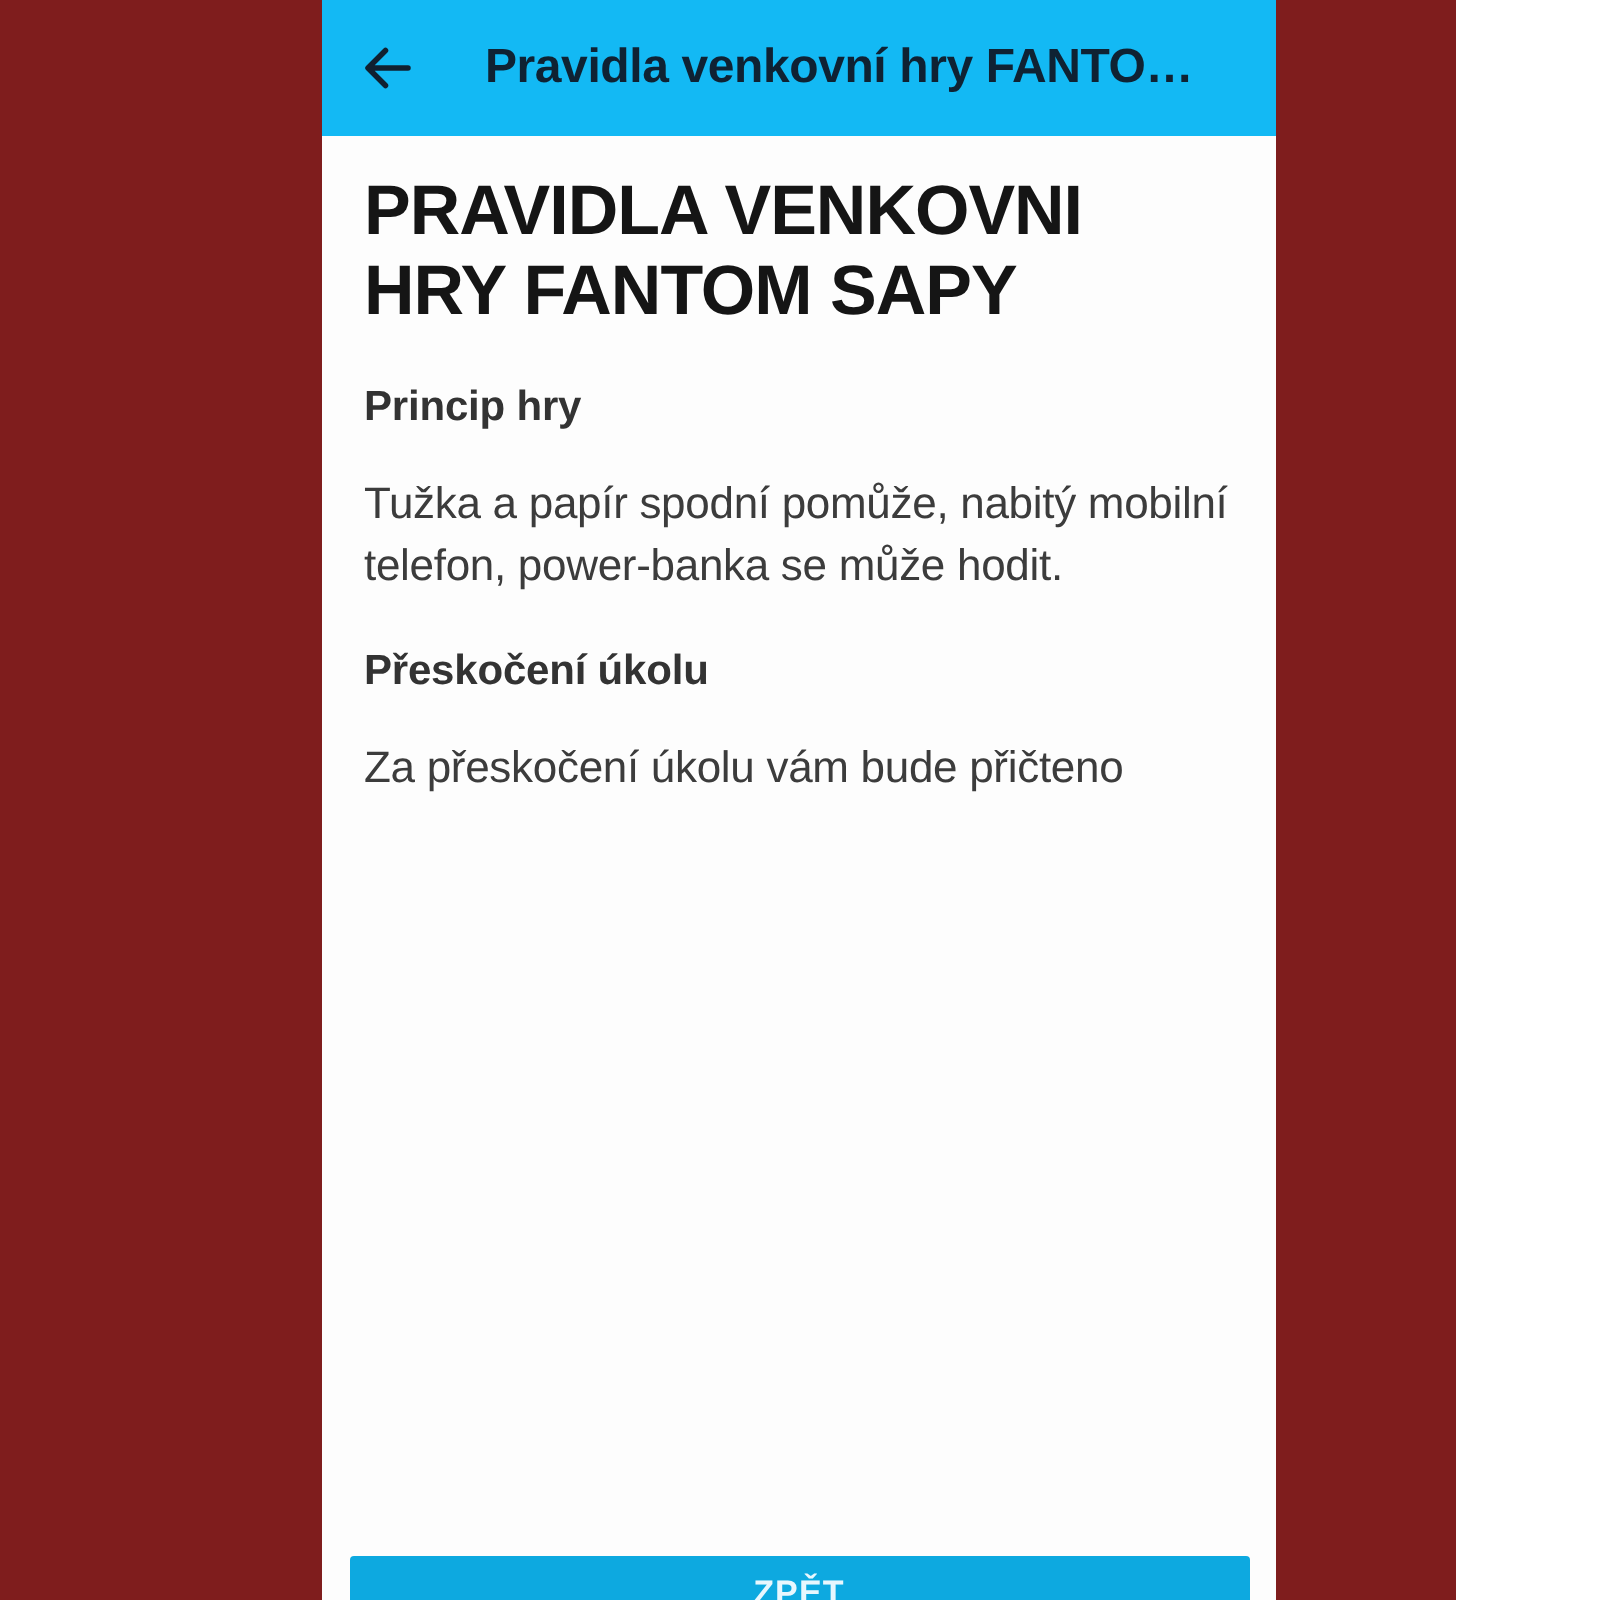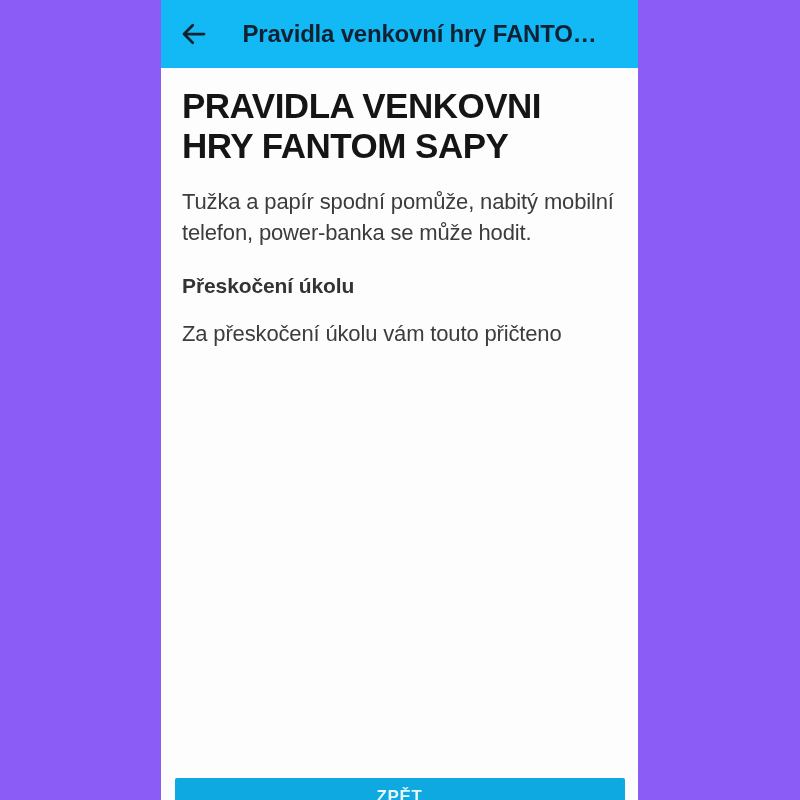--- a/index.html
+++ b/index.html
@@ -11,23 +11,23 @@
     width: 800px;
     height: 800px;
     background: #ffffff;
     font-family: "Liberation Sans", sans-serif;
     overflow: hidden;
   }
 
   
   .page {
     position: relative;
-    width: 800px;
+    width: 728px;
     height: 800px;
-    background: #8b5cf6;
+    background: #7f1d1d;
     overflow: hidden;
   }
 
   
   .panel {
     position: absolute;
     left: 161px;
     top: 0;
     width: 477px;
     height: 800px;
@@ -153,26 +153,27 @@
           </svg>
         </span>
       </div>
       <div class="appbar-title">Pravidla venkovní hry FANTO…</div>
     </div>
 
     <div class="content">
 
       <h1 class="headline">PRAVIDLA VENKOVNI HRY FANTOM SAPY</h1>
 
+      <h2 class="section-heading">Princip hry</h2>
 
       <p class="para">Tužka a papír spodní pomůže, nabitý mobilní telefon, power-banka se může hodit.</p>
 
       <h2 class="section-heading">Přeskočení úkolu</h2>
 
-      <p class="para">Za přeskočení úkolu vám touto přičteno</p>
+      <p class="para">Za přeskočení úkolu vám bude přičteno</p>
     </div>
 
     <div class="bottom-bar">
       <button class="back-button">ZPĚT</button>
     </div>
 
   </div>
 </div>
 
 </body></html>

